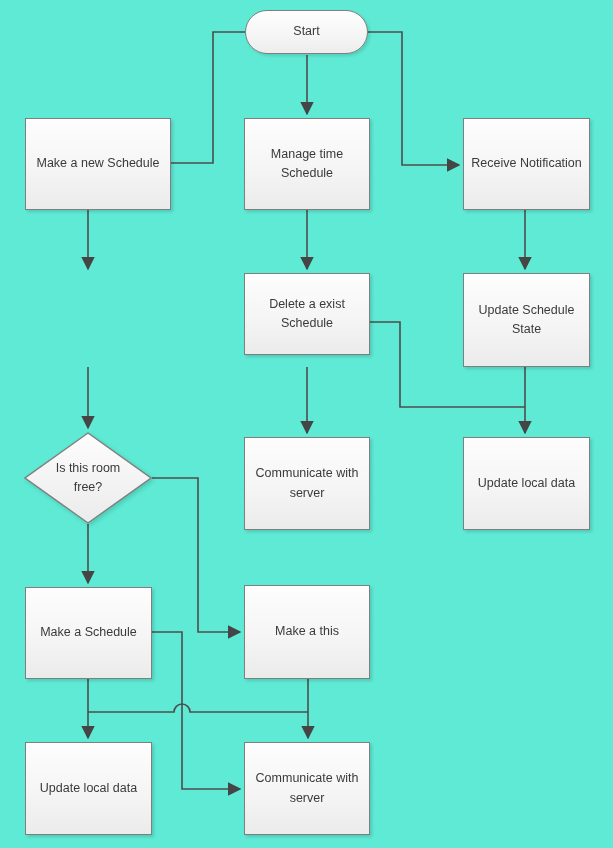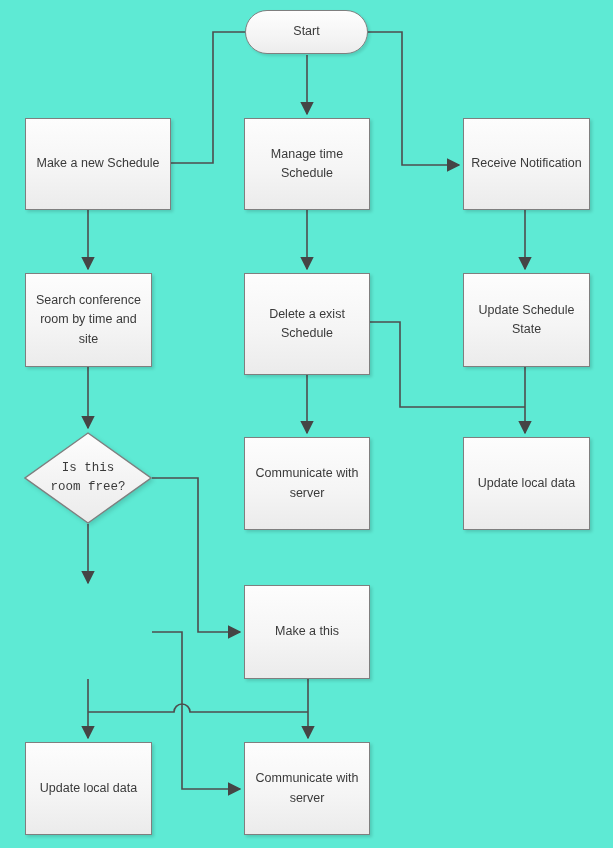--- a/index.html
+++ b/index.html
@@ -51,29 +51,28 @@
   }
   .decision svg {
     position: absolute;
     left: 0; top: 0;
     width: 100%; height: 100%;
     filter: drop-shadow(2px 2px 2px rgba(0,0,0,0.14));
   }
   .decision .label {
     position: relative;
     max-width: 84px;
-    font-family: Liberation Mono, monospace;
   }
   
   #n-start            { left: 245px; top:  10px; width: 123px; height: 44px; }
   #n-make-new         { left:  25px; top: 118px; width: 146px; height: 92px; }
   #n-manage           { left: 244px; top: 118px; width: 126px; height: 92px; }
   #n-receive          { left: 463px; top: 118px; width: 127px; height: 92px; text-align: center; }
   #n-search           { left:  25px; top: 273px; width: 127px; height: 94px; }
-  #n-delete           { left: 244px; top: 273px; width: 126px; height: 102px; }
+  #n-delete           { left: 244px; top: 273px; width: 126px; height: 82px; }
   #n-update-state     { left: 463px; top: 273px; width: 127px; height: 94px; }
   #n-decision         { left:  24px; top: 432px; width: 128px; height: 92px; }
   #n-comm-mid         { left: 244px; top: 437px; width: 126px; height: 93px; }
   #n-update-local-r   { left: 463px; top: 437px; width: 127px; height: 93px; }
   #n-make-schedule    { left:  25px; top: 587px; width: 127px; height: 92px; }
   #n-make-wait        { left: 244px; top: 585px; width: 126px; height: 94px; }
   #n-update-local-l   { left:  25px; top: 742px; width: 127px; height: 93px; }
   #n-comm-bottom      { left: 244px; top: 742px; width: 126px; height: 93px; }
 </style>
 </head>
@@ -116,23 +115,20 @@
   </div>
 
   <div class="node process" id="n-manage">
     <span>Manage time Schedule</span>
   </div>
 
   <div class="node process" id="n-receive">
     <span>Receive Notification</span>
   </div>
 
-  <div class="node process" id="n-search">
-    <span>Search conference room by time and site</span>
-  </div>
 
   <div class="node process" id="n-delete">
     <span>Delete a exist Schedule</span>
   </div>
 
   <div class="node process" id="n-update-state">
     <span>Update Schedule State</span>
   </div>
 
   <div class="node decision" id="n-decision">
@@ -149,20 +145,23 @@
   </div>
 
   <div class="node process" id="n-comm-mid">
     <span>Communicate with server</span>
   </div>
 
   <div class="node process" id="n-update-local-r">
     <span>Update local data</span>
   </div>
 
+  <div class="node process" id="n-make-schedule">
+    <span>Make a Schedule</span>
+  </div>
 
   <div class="node process" id="n-make-wait">
     <span>Make a this</span>
   </div>
 
   <div class="node process" id="n-update-local-l">
     <span>Update local data</span>
   </div>
 
   <div class="node process" id="n-comm-bottom">

